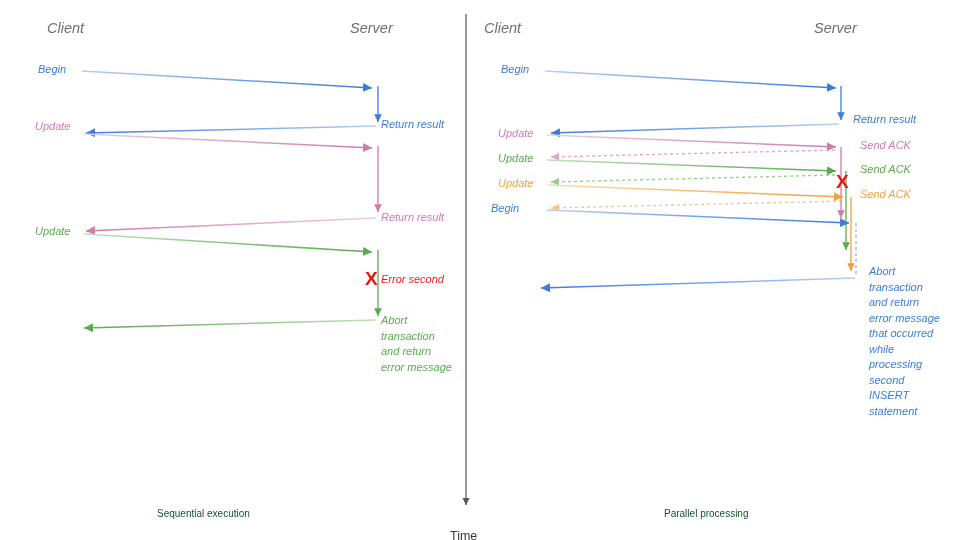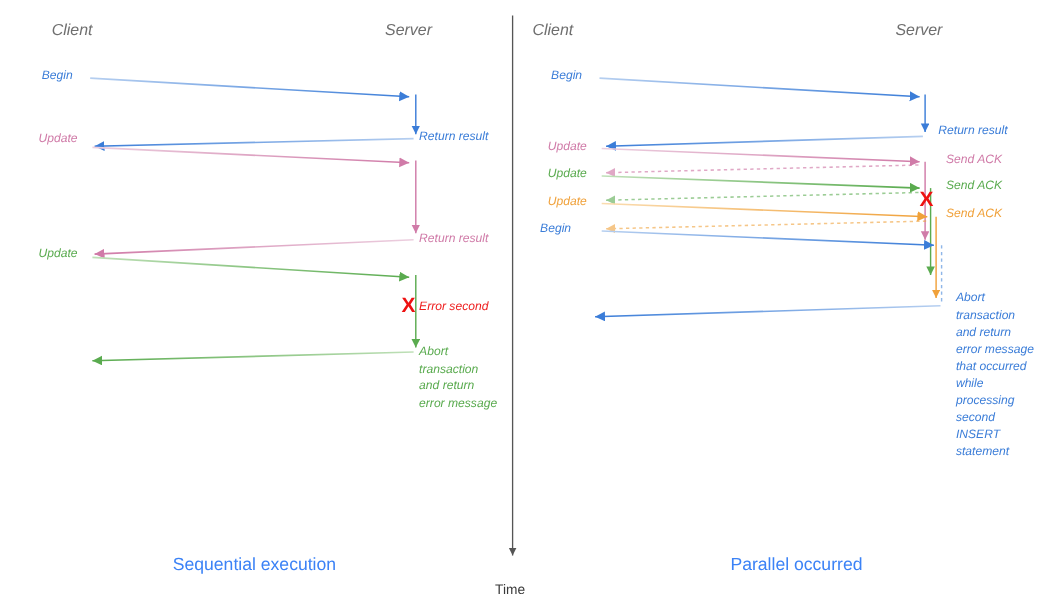--- a/index.html
+++ b/index.html
@@ -2,21 +2,21 @@
 <html><head>
 <meta charset="utf-8">
 <style>
   html,body{margin:0;padding:0;background:#ffffff;}
   body{width:960px;height:540px;position:relative;overflow:hidden;
        font-family:"Liberation Sans","DejaVu Sans",sans-serif;}
   .stage{position:absolute;left:0;top:0;width:960px;height:540px;border-radius:31px;}
   svg.layer{position:absolute;left:0;top:0;width:960px;height:540px;}
   .lbl{position:absolute;white-space:pre;line-height:12.5px;}
   .hdr{font-style:italic;font-size:14.5px;color:#6f6f6f;}
-  .cap{font-size:16px;color:#3b82f6;}
+  .cap{font-size:10px;color:#14532d;}
   .timelbl{font-size:12.5px;color:#3a3a3a;}
   .msg{font-size:11px;font-style:italic;}
   .msg.blue{color:#3b7dd8;}
   .msg.pink{color:#d07ba8;}
   .msg.green{color:#5aab4f;}
   .msg.orange{color:#f0a13a;}
   .msg.red{color:#ee1c1c;}
   .xmark{position:absolute;font-size:19px;font-weight:bold;color:#ee1111;
          font-family:"Liberation Sans",sans-serif;line-height:19px;}
   .multi{line-height:15.5px;}
@@ -171,15 +171,15 @@
 transaction
 and return
 error message
 that occurred
 while
 processing
 second
 INSERT
 statement</div>
 
-  <div class="lbl cap" style="left:664px;top:508px;">Parallel occurred</div>
+  <div class="lbl cap" style="left:664px;top:508px;">Parallel processing</div>
 
 </div>
 
 </body></html>

